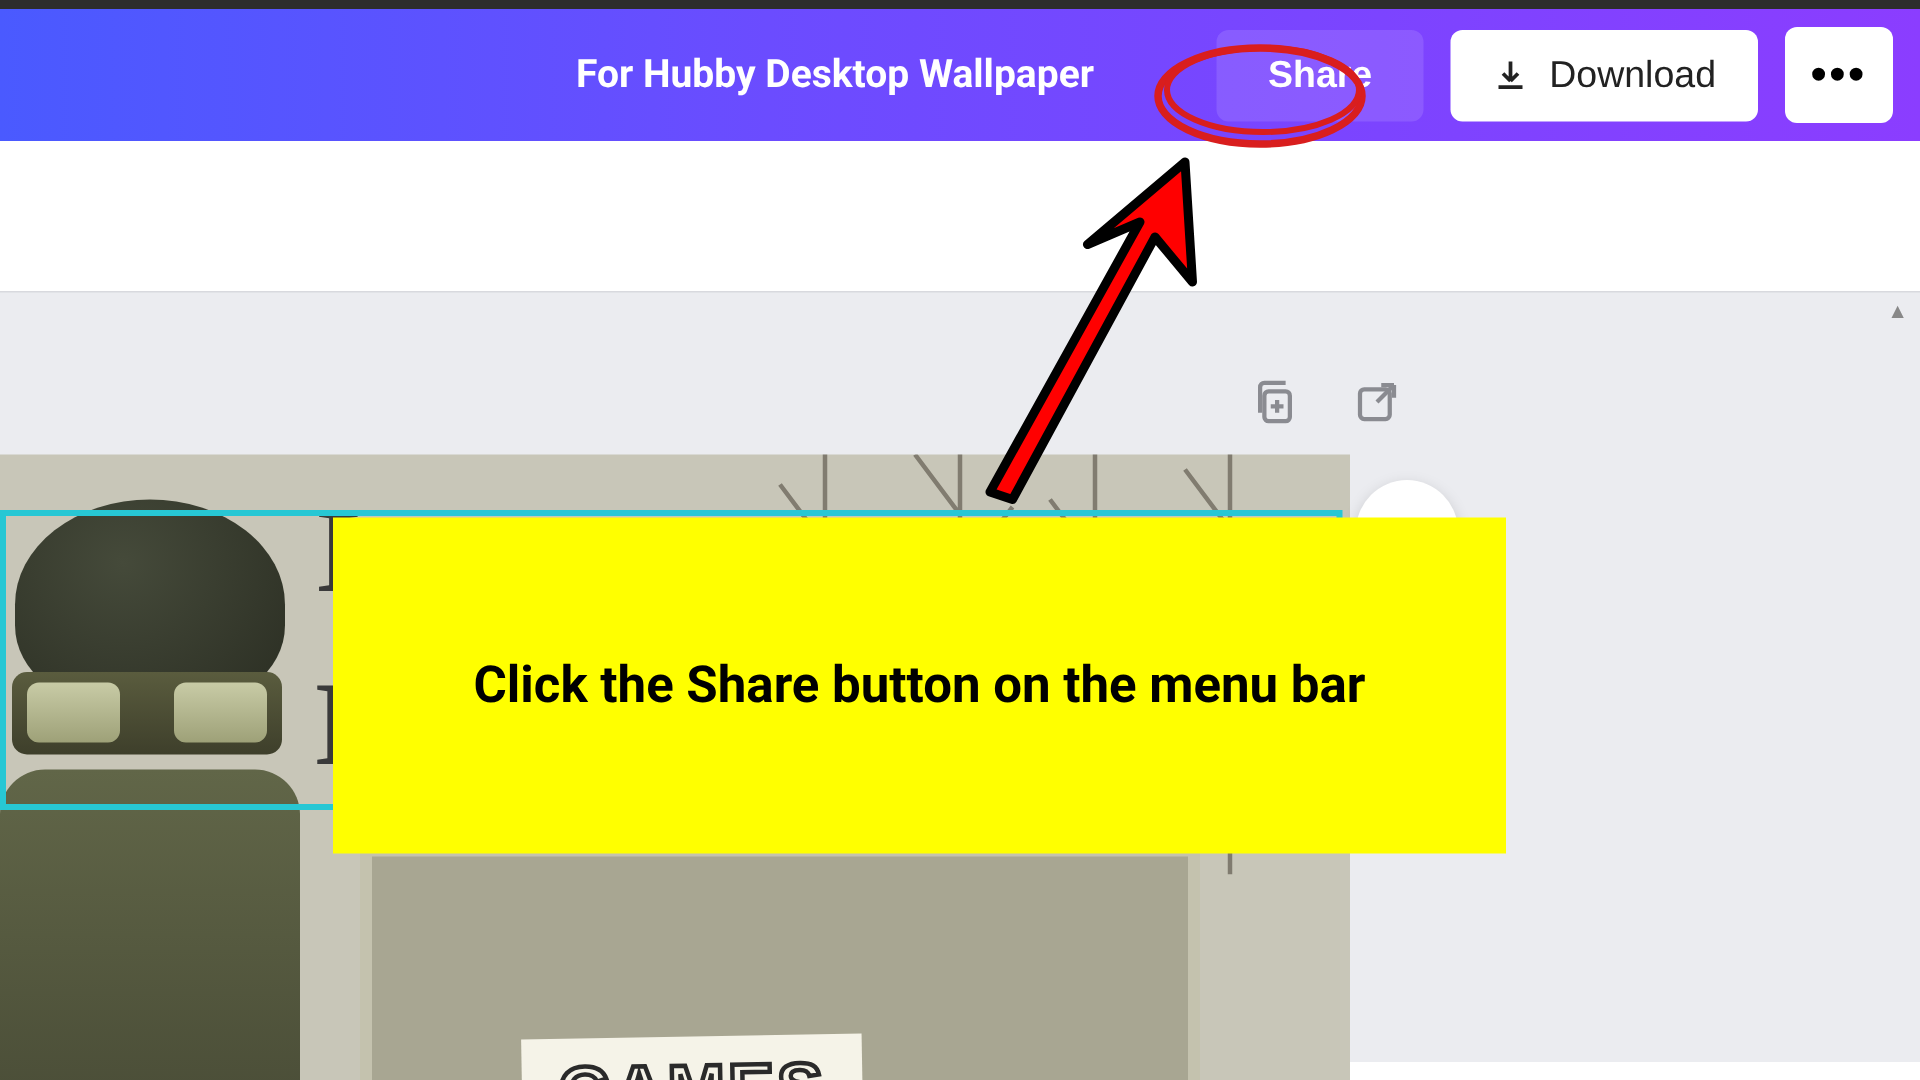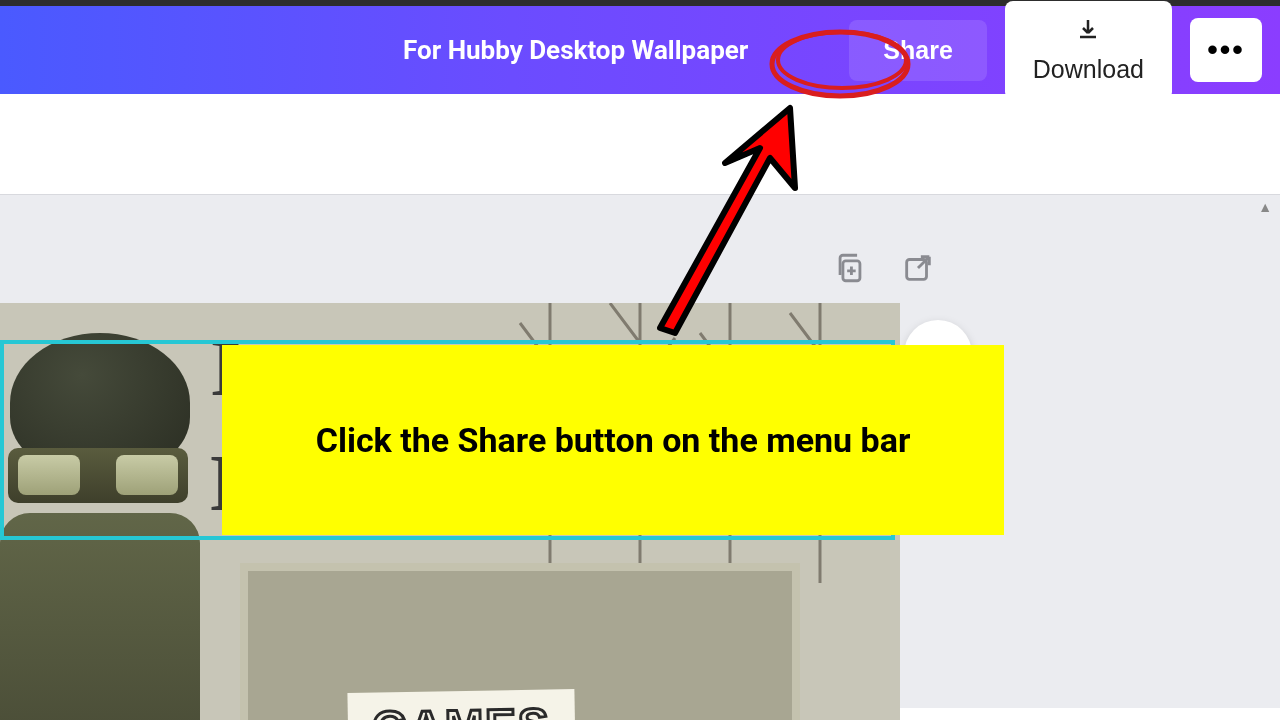--- a/index.html
+++ b/index.html
@@ -48,21 +48,20 @@
       color: #222;
       border: none;
       border-radius: 8px;
       padding: 16px 28px;
       font-size: 25px;
       font-weight: 500;
       cursor: pointer;
       display: flex;
       align-items: center;
       gap: 14px;
-      flex-direction: column;
     }
     .download-btn svg { width: 24px; height: 24px; }
     .more-btn {
       background: #fff;
       border: none;
       border-radius: 8px;
       width: 72px;
       height: 64px;
       cursor: pointer;
       display: flex;
@@ -216,21 +215,21 @@
       background: #fff;
       border-radius: 50%;
       box-shadow: 0 3px 10px rgba(0,0,0,0.15);
       z-index: 2;
     }
     .instruction-callout {
       position: absolute;
       left: 222px;
       top: 345px;
       width: 782px;
-      height: 190px;
+      height: 224px;
       background: #ffff00;
       z-index: 10;
       display: flex;
       align-items: center;
       justify-content: center;
       padding: 20px 50px;
       text-align: right;
       font-size: 34px;
       font-weight: 700;
       color: #000;

